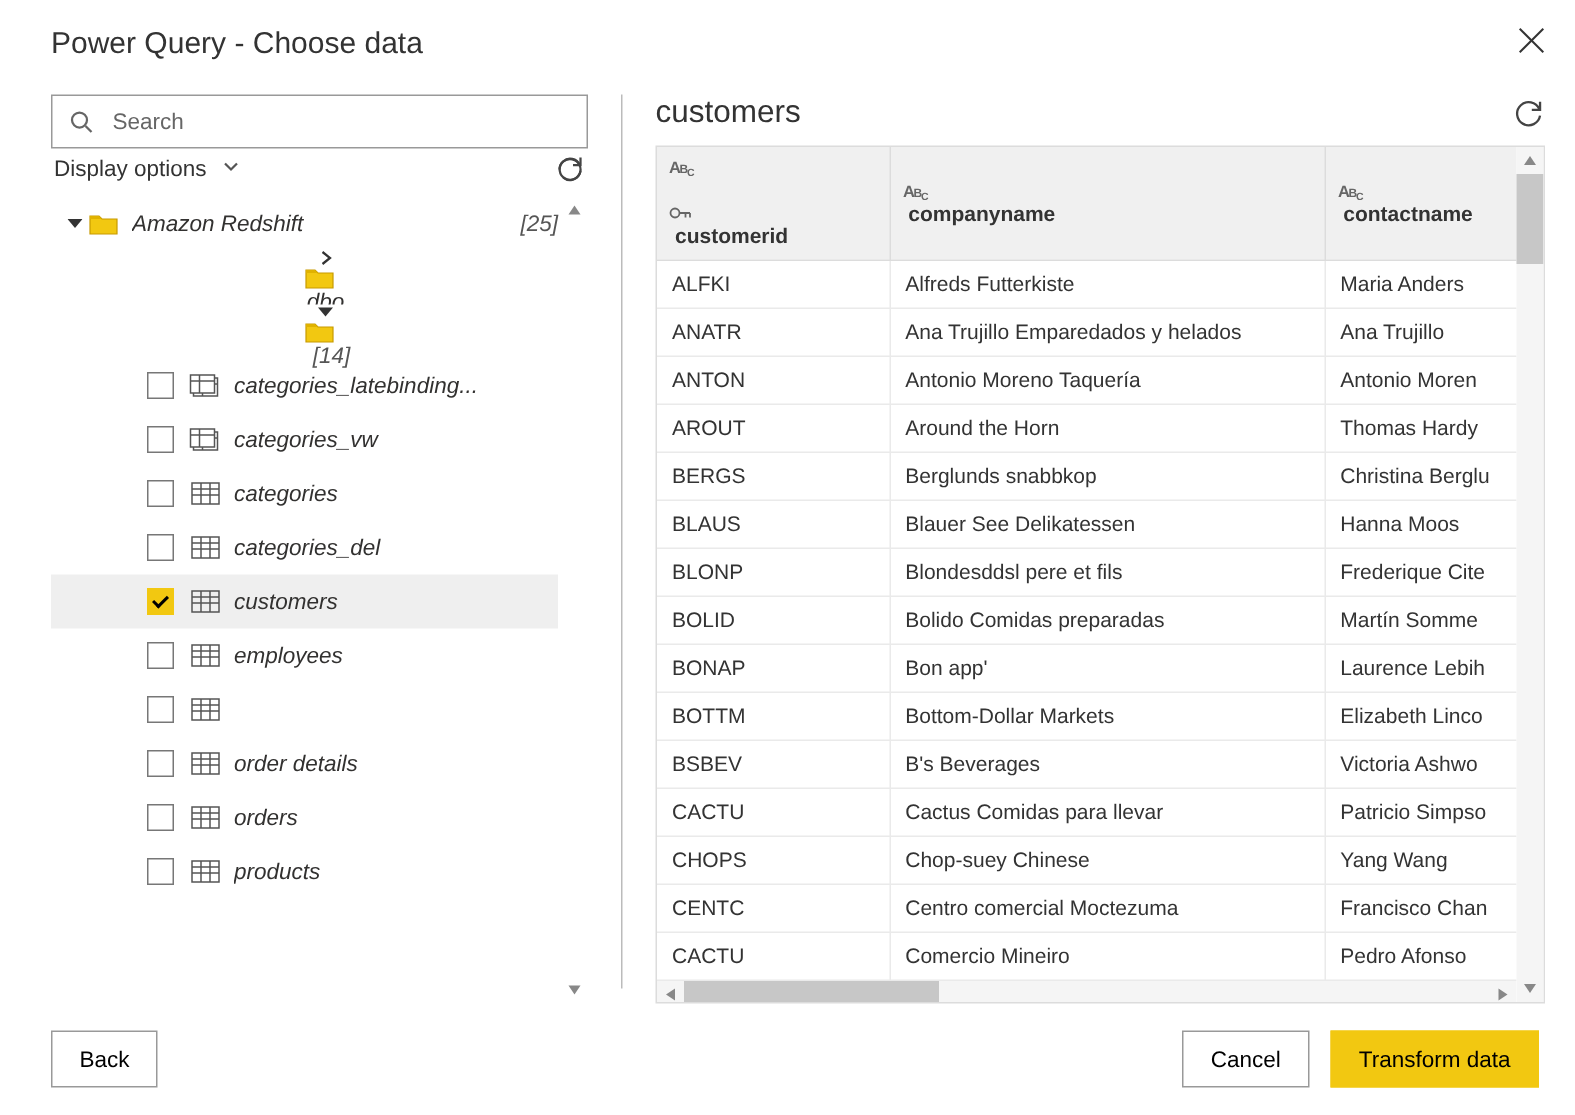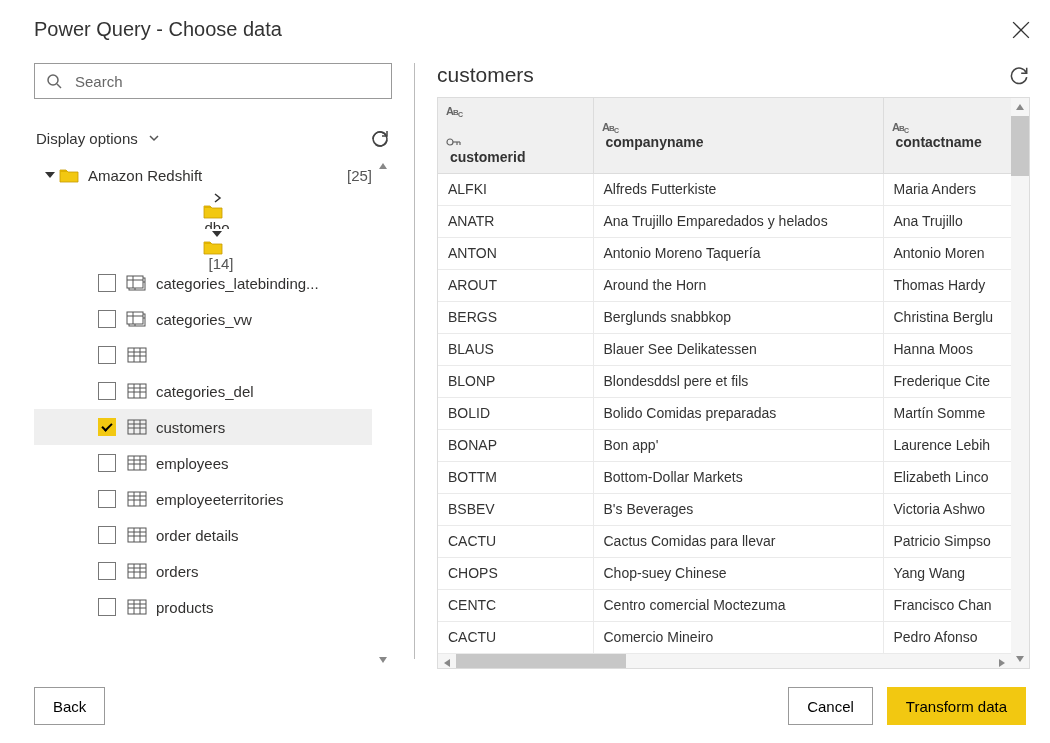--- a/index.html
+++ b/index.html
@@ -1,35 +1,35 @@
 <!DOCTYPE html>
 <html><head>
 <meta charset="utf-8">
 <style>
 * { box-sizing: border-box; font-family: "Segoe UI", Arial, sans-serif; }
 body { margin: 0; background: #fff; width: 1050px; height: 743px; overflow: hidden; display: flex; flex-direction: column; }
 
-.titlebar { display: flex; align-items: center; justify-content: space-between; padding: 18px 20px 12px 34px; }
+.titlebar { display: flex; justify-content: space-between; padding: 18px 20px 12px 34px; }
 .titlebar .title { font-size: 20px; color: #333; }
 .titlebar .close { width: 18px; height: 18px; cursor: pointer; }
 
 .main { flex: 1; display: flex; padding: 10px 20px 0 34px; min-height: 0; }
 
 .left-pane { width: 358px; display: flex; flex-direction: column; }
-.search-wrap { position: relative; margin-bottom: 26px; }
+.search-wrap { position: relative; margin-bottom: 0; }
 .search-input { width: 100%; height: 36px; border: 1px solid #999; padding: 0 10px 0 40px; font-size: 15px; outline: none; }
 .search-input::placeholder { color: #666; }
 .search-icon { position: absolute; left: 12px; top: 50%; transform: translateY(-50%); width: 16px; height: 16px; color: #666; }
 
 .options-row { display: flex; align-items: center; justify-content: space-between; margin-bottom: 4px; padding: 4px 2px; }
 .options-label { font-size: 15px; color: #333; }
 .chevron-small { margin-left: 6px; display: inline-block; }
 .refresh-icon { width: 20px; height: 20px; cursor: pointer; }
 
-.tree-wrap { flex: 1; position: relative; overflow: hidden; }
+.tree-wrap { flex: 1; position: relative; overflow: hidden; font-style: italic; }
 .tree { overflow: hidden; height: 100%; padding-right: 20px; }
 .tree-scroll { position: absolute; right: 0; top: 0; bottom: 0; width: 18px; display: flex; flex-direction: column; justify-content: space-between; }
 .tree-scroll .arrow { width: 18px; height: 18px; display: flex; align-items: center; justify-content: center; cursor: pointer; }
 
 .node { display: flex; align-items: center; height: 36px; font-size: 15px; color: #323130; cursor: pointer; white-space: nowrap; }
 .node.selected { background: #efefef; }
 .arrow-slot { width: 16px; display: flex; align-items: center; justify-content: center; flex-shrink: 0; }
 .check-wrap { width: 18px; height: 18px; border: 1px solid #777; background: #fff; margin-right: 10px; display: flex; align-items: center; justify-content: center; flex-shrink: 0; }
 .check-wrap.checked { background: #f2c811; border-color: #f2c811; }
 .check-wrap.checked::after { content: ""; width: 4px; height: 8px; border: solid #000; border-width: 0 2px 2px 0; transform: rotate(45deg); margin-top: -2px; }
@@ -206,20 +206,21 @@
               <span class="icon">
                 <svg width="20" height="16" viewBox="0 0 20 16" fill="none" stroke="#555" stroke-width="1">
                   <rect x="1" y="1" width="18" height="14"></rect>
                   <line x1="1" y1="5" x2="19" y2="5"></line>
                   <line x1="1" y1="9" x2="19" y2="9"></line>
                   <line x1="1" y1="13" x2="19" y2="13" style="display:none"></line>
                   <line x1="7" y1="1" x2="7" y2="15"></line>
                   <line x1="13" y1="1" x2="13" y2="15"></line>
                 </svg>
               </span>
+              <span class="label">categories</span>
             </div>
             <div class="node indent2">
               <span class="arrow-slot"></span>
               <span class="check-wrap "></span>
               <span class="icon">
                 <svg width="20" height="16" viewBox="0 0 20 16" fill="none" stroke="#555" stroke-width="1">
                   <rect x="1" y="1" width="18" height="14"></rect>
                   <line x1="1" y1="5" x2="19" y2="5"></line>
                   <line x1="1" y1="9" x2="19" y2="9"></line>
                   <line x1="1" y1="13" x2="19" y2="13" style="display:none"></line>
@@ -265,21 +266,20 @@
               <span class="icon">
                 <svg width="20" height="16" viewBox="0 0 20 16" fill="none" stroke="#555" stroke-width="1">
                   <rect x="1" y="1" width="18" height="14"></rect>
                   <line x1="1" y1="5" x2="19" y2="5"></line>
                   <line x1="1" y1="9" x2="19" y2="9"></line>
                   <line x1="1" y1="13" x2="19" y2="13" style="display:none"></line>
                   <line x1="7" y1="1" x2="7" y2="15"></line>
                   <line x1="13" y1="1" x2="13" y2="15"></line>
                 </svg>
               </span>
-              <span class="label">employeeterritories</span>
             </div>
             <div class="node indent2">
               <span class="arrow-slot"></span>
               <span class="check-wrap "></span>
               <span class="icon">
                 <svg width="20" height="16" viewBox="0 0 20 16" fill="none" stroke="#555" stroke-width="1">
                   <rect x="1" y="1" width="18" height="14"></rect>
                   <line x1="1" y1="5" x2="19" y2="5"></line>
                   <line x1="1" y1="9" x2="19" y2="9"></line>
                   <line x1="1" y1="13" x2="19" y2="13" style="display:none"></line>

